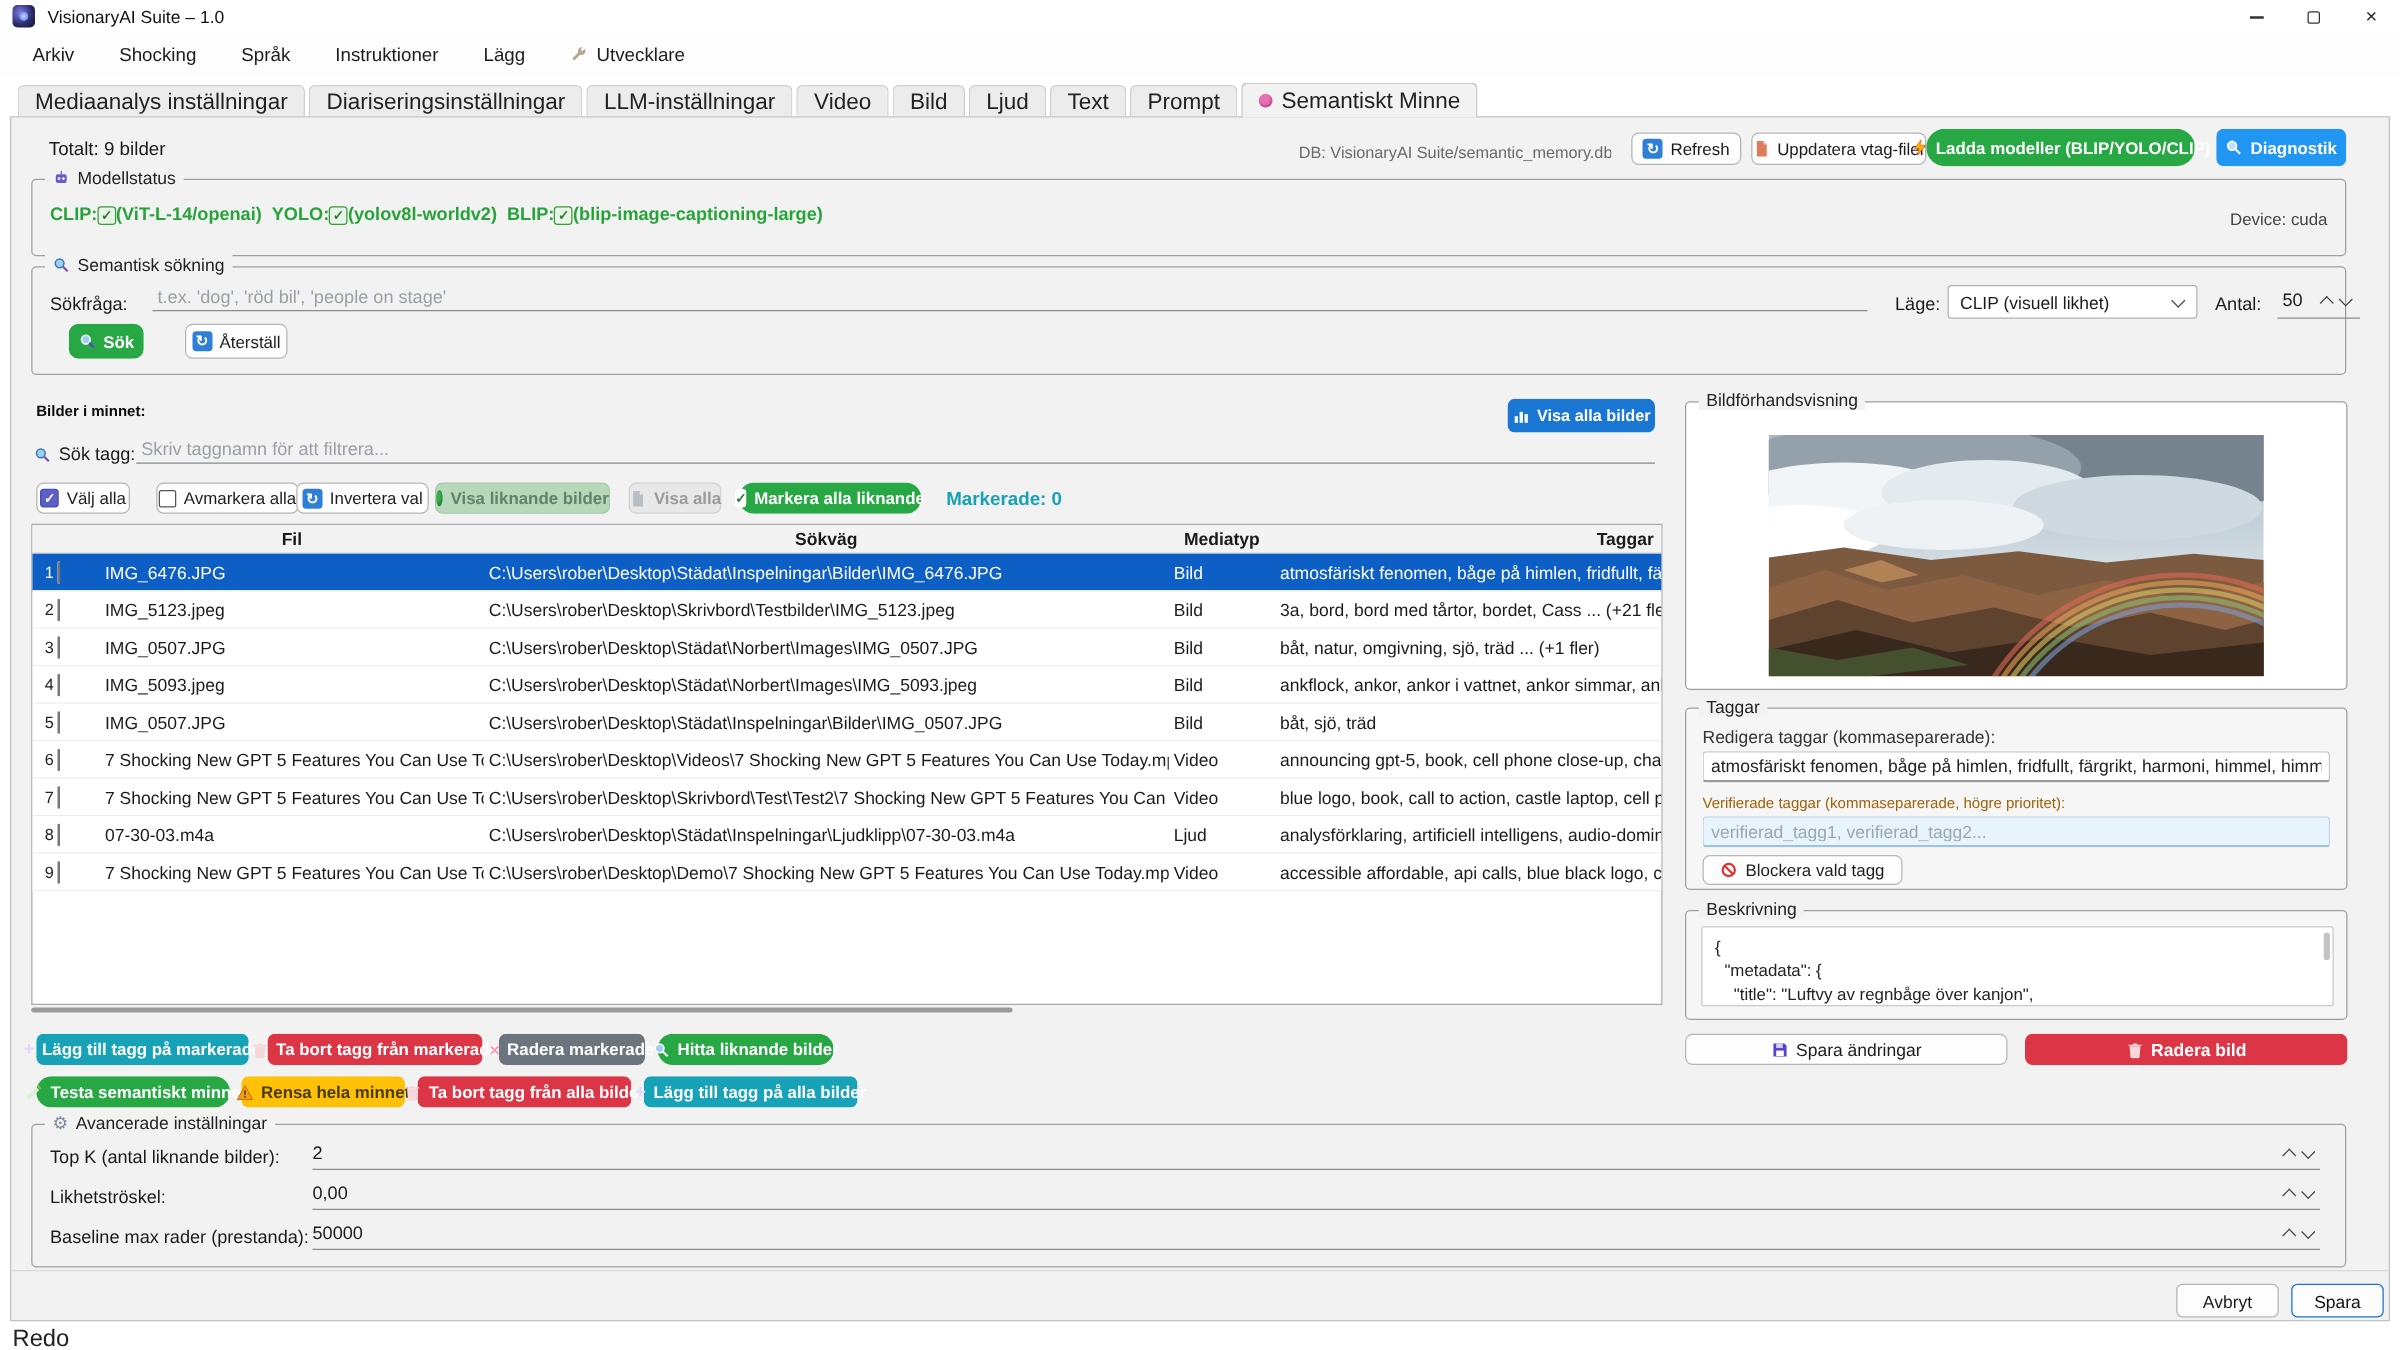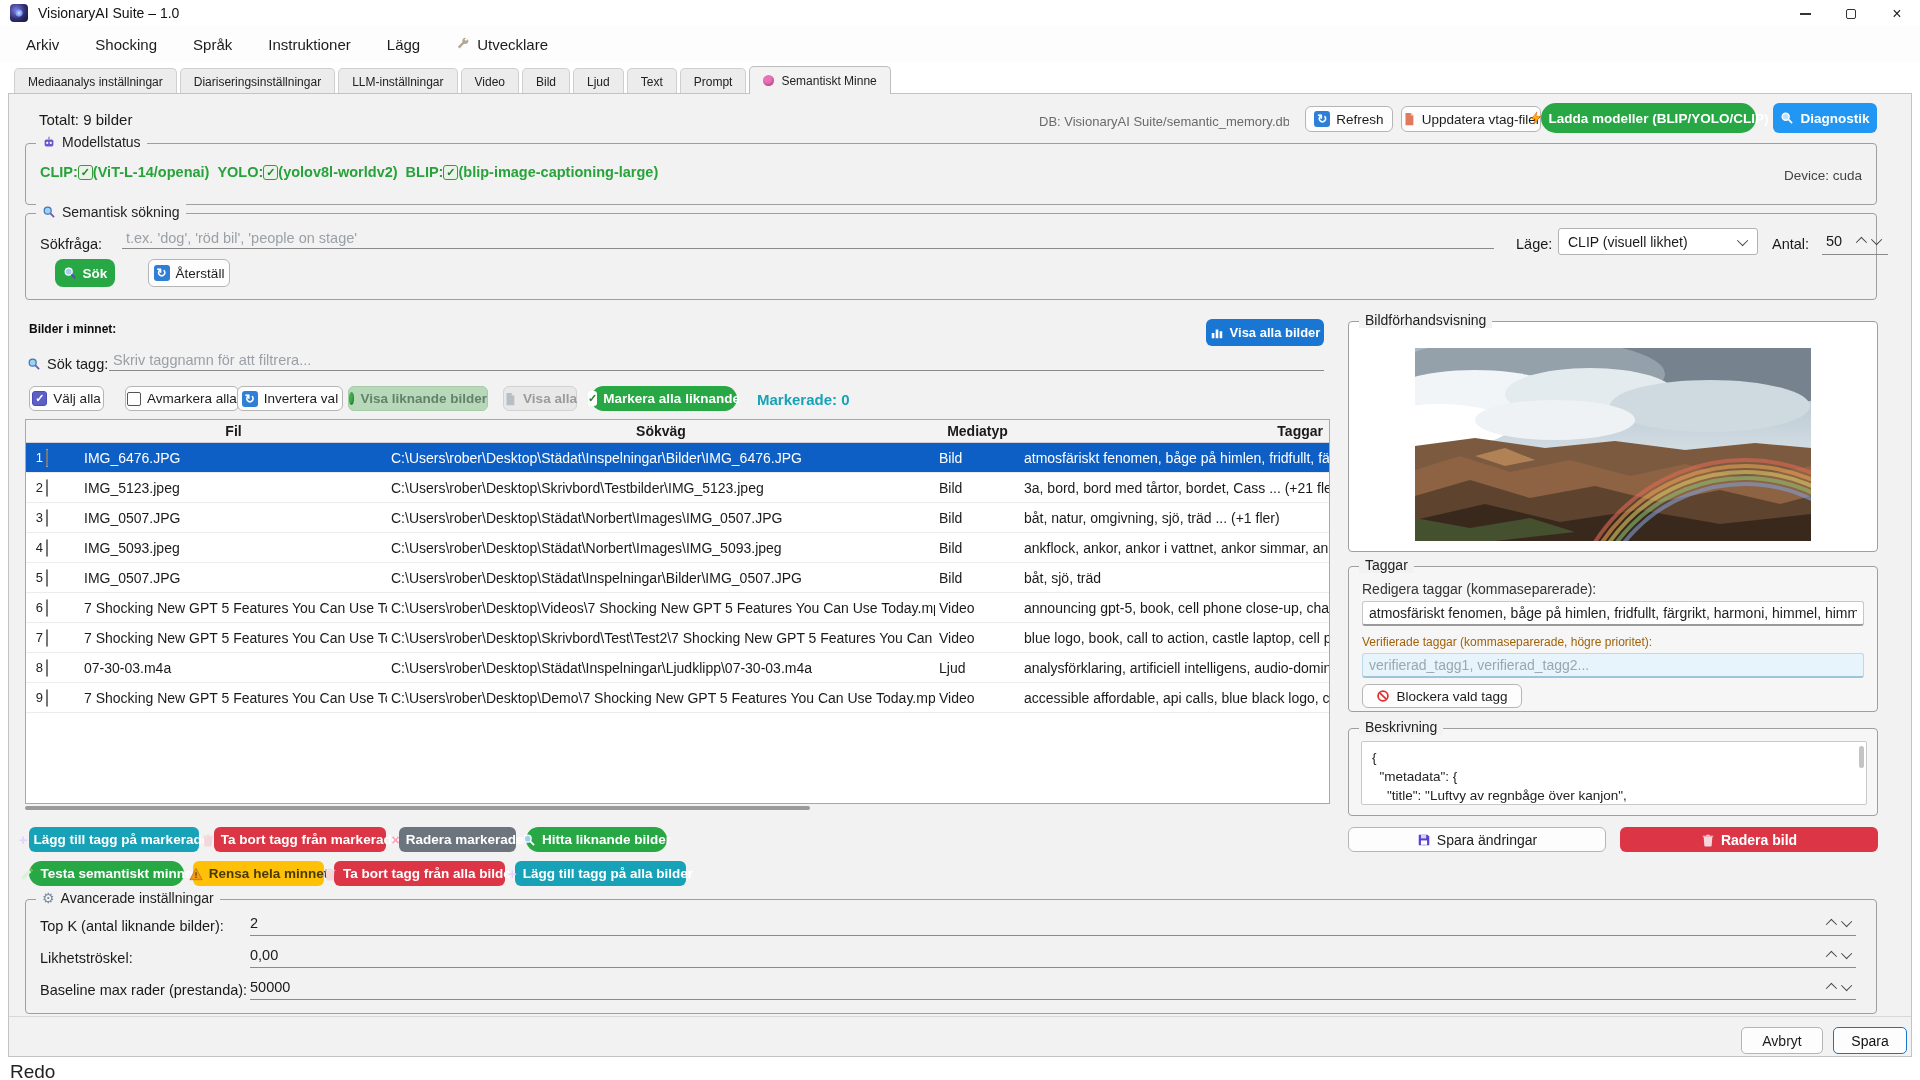--- a/index.html
+++ b/index.html
@@ -19,21 +19,21 @@
   .winbtn .box { width:10px; height:10px; border:1.2px solid #333; border-radius:2px; }
   .winbtn .x { font-size:16px; line-height:16px; }
 
   
   #menubar { position:absolute; left:0; top:26px; width:1920px; height:36px; background:#fdfdfd; display:flex; align-items:center; padding-left:8px; }
   .menu-item { padding:7px 18px; font-size:15px; color:#1c1c1c; display:flex; align-items:center; gap:7px; }
 
   
   #tabstrip { position:absolute; left:14px; top:66px; height:28px; display:flex; gap:3px; align-items:flex-end; }
   .tab { height:26px; padding:0 13px; background:#ececec; border:1px solid #cfcfcf; border-bottom:none;
-    border-radius:5px 5px 0 0; font-size:12px; color:#222; display:flex; align-items:center; gap:7px; }
+    border-radius:5px 5px 0 0; font-size:18px; color:#222; display:flex; align-items:center; gap:7px; }
   .tab.active { background:#f2f2f2; border-color:#bdbdbd; height:28px; position:relative; z-index:3; }
   .pink-dot { width:11px; height:11px; border-radius:50%; background:#e673b4; box-shadow:inset -1px -2px 2px rgba(150,30,100,.45); }
 
   
   #panel { position:absolute; left:8px; top:93px; width:1904px; height:964px; background:#f2f2f2; border:1px solid #c3c3c3; }
 
   .fieldset { position:absolute; border:1px solid #9f9f9f; border-radius:4px; }
   .legend { position:absolute; top:-10px; left:10px; background:#f2f2f2; padding:0 6px; font-size:14px; color:#222; display:flex; gap:6px; align-items:center; }
 
   

